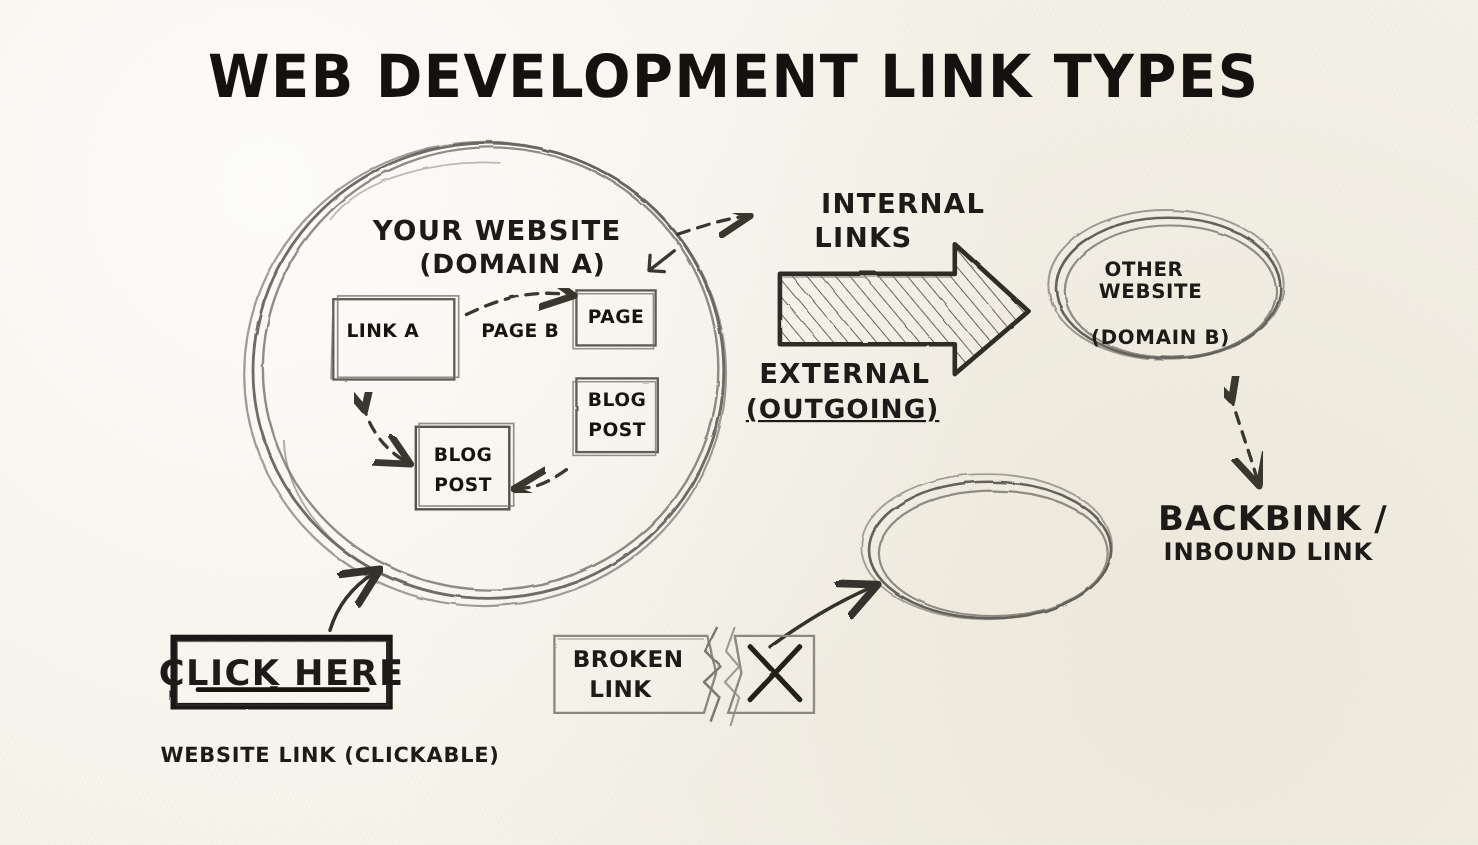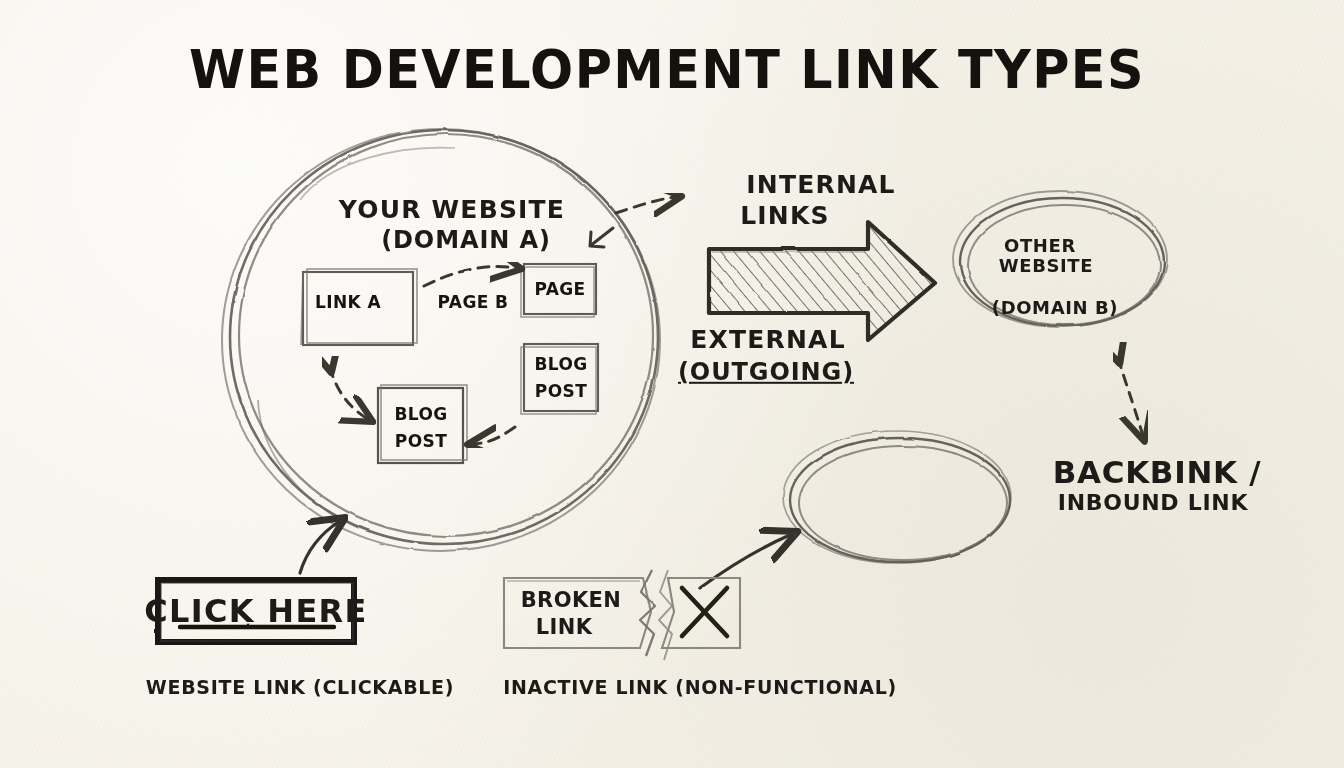--- a/index.html
+++ b/index.html
@@ -204,15 +204,14 @@
 
 
   <div class="lbl t-cap" style="left:1157px; top:472px; font-size:31px;">BACKBINK /</div>
   <div class="lbl t-cap" style="left:1153px; top:503px; font-size:22px;">INBOUND LINK</div>
 
   <div class="lbl t-click" style="left:256px; top:612px;">CLICK HERE</div>
   <div class="lbl t-cap" style="left:300px; top:687px;">WEBSITE LINK (CLICKABLE)</div>
 
   <div class="lbl t-broken" style="left:571px; top:600px;">BROKEN</div>
   <div class="lbl t-broken" style="left:564px; top:627px;">LINK</div>
-  <div class="lbl t-cap" style="left:700px; top:687px;">INACTIVE LINK (NON-FUNCTIONAL)</div>
 
 </div>
 
 </body></html>

